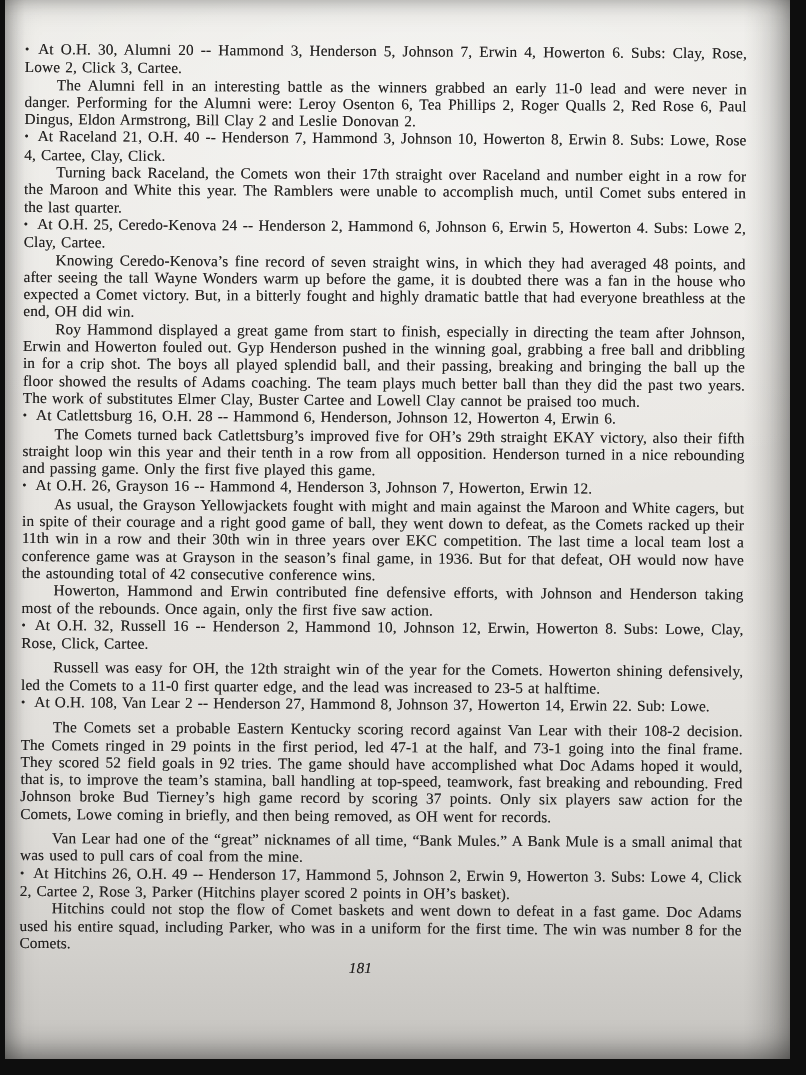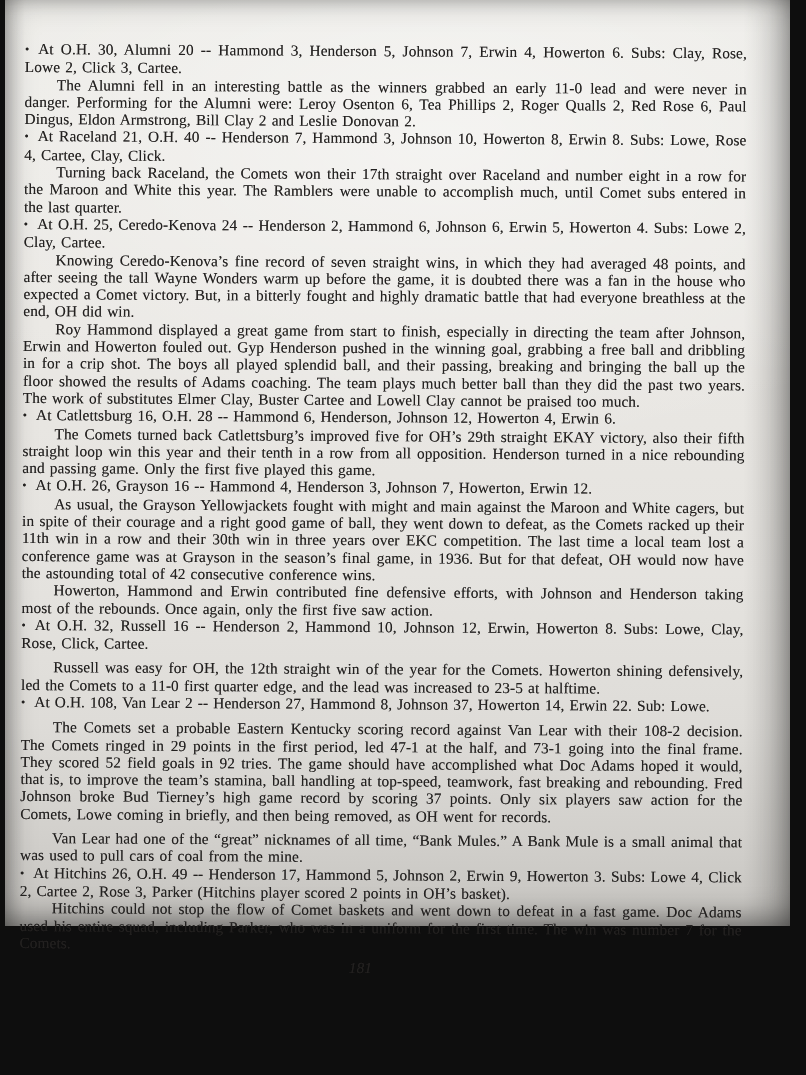--- a/index.html
+++ b/index.html
@@ -13,21 +13,21 @@
     height: 1075px;
     background: #0e0e0e;
     overflow: hidden;
     font-family: "Liberation Serif", "DejaVu Serif", serif;
   }
   #book-page {
     position: absolute;
     left: 5px;
     top: 0;
     width: 785px;
-    height: 926px;
+    height: 1059px;
     background:
       radial-gradient(ellipse 120% 55% at 55% 15%, rgba(255,255,255,0.45), rgba(255,255,255,0) 62%),
       linear-gradient(90deg, rgba(0,0,0,0.10) 0px, rgba(0,0,0,0) 2.5%, rgba(0,0,0,0) 94%, rgba(0,0,0,0.14) 100%),
       linear-gradient(180deg, #edece8 0%, #eae8e4 35%, #e5e3df 62%, #dedcd8 78%, #d2d0cc 90%, #c5c3bf 100%);
     box-shadow:
       inset 0 -20px 28px -12px rgba(0,0,0,0.40),
       inset -22px 0 30px -16px rgba(0,0,0,0.30),
       inset 16px 14px 34px -20px rgba(0,0,0,0.38),
       inset 0 10px 18px -14px rgba(0,0,0,0.12);
   }
@@ -87,17 +87,17 @@
         <p class="indent"><span>The Comets turned back Catlettsburg’s improved five for OH’s 29th straight EKAY victory, also their fifth straight loop win this year and their tenth in a row from all opposition.  Henderson turned in a nice rebounding and passing game.  Only the first five played this game.</span></p>
         <p class="bullet"><span class="bullet-glyph">•</span><span>At O.H. 26, Grayson 16 -- Hammond 4, Henderson 3, Johnson 7, Howerton, Erwin 12.</span></p>
         <p class="indent"><span>As usual, the Grayson Yellowjackets fought with might and main against the Maroon and White cagers, but in spite of their courage and a right good game of ball, they went down to defeat, as the Comets racked up their 11th win in a row and their 30th win in three years over EKC competition.  The last time a local team lost a conference game was at Grayson in the season’s final game, in 1936.  But for that defeat, OH would now have the astounding total of 42 consecutive conference wins.</span></p>
         <p class="indent"><span>Howerton, Hammond and Erwin contributed fine defensive efforts, with Johnson and Henderson taking most of the rebounds.  Once again, only the first five saw action.</span></p>
         <p class="bullet"><span class="bullet-glyph">•</span><span>At O.H. 32, Russell 16 -- Henderson 2, Hammond 10, Johnson 12, Erwin, Howerton 8.  Subs: Lowe, Clay, Rose, Click, Cartee.</span></p>
         <p class="indent gap"><span>Russell was easy for OH, the 12th straight win of the year for the Comets.  Howerton shining defensively, led the Comets to a 11-0 first quarter edge, and the lead was increased to 23-5 at halftime.</span></p>
         <p class="bullet"><span class="bullet-glyph">•</span><span>At O.H. 108, Van Lear 2 -- Henderson 27, Hammond 8, Johnson 37, Howerton 14, Erwin 22.  Sub: Lowe.</span></p>
         <p class="indent gap"><span>The Comets set a probable Eastern Kentucky scoring record against Van Lear with their 108-2 decision.  The Comets ringed in 29 points in the first period, led 47-1 at the half, and 73-1 going into the final frame.  They scored 52 field goals in 92 tries.  The game should have accomplished what Doc Adams hoped it would, that is, to improve the team’s stamina, ball handling at top-speed, teamwork, fast breaking and rebounding.  Fred Johnson broke Bud Tierney’s high game record by scoring 37 points.  Only six players saw action for the Comets, Lowe coming in briefly, and then being removed, as OH went for records.</span></p>
         <p class="indent gap"><span>Van Lear had one of the “great” nicknames of all time, “Bank Mules.”  A Bank Mule is a small animal that was used to pull cars of coal from the mine.</span></p>
         <p class="bullet"><span class="bullet-glyph">•</span><span>At Hitchins 26, O.H. 49 -- Henderson 17, Hammond 5, Johnson 2, Erwin 9, Howerton 3.  Subs: Lowe 4, Click 2, Cartee 2, Rose 3, Parker (Hitchins player scored 2 points in OH’s basket).</span></p>
-        <p class="indent"><span>Hitchins could not stop the flow of Comet baskets and went down to defeat in a fast game.  Doc Adams used his entire squad, including Parker, who was in a uniform for the first time.  The win was number 7 for the Comets.</span></p>
+        <p class="indent"><span>Hitchins could not stop the flow of Comet baskets and went down to defeat in a fast game.  Doc Adams used his entire squad, including Parker, who was in a uniform for the first time.  The win was number 8 for the Comets.</span></p>
         <div id="page-number">181</div>
     </div>
   </div>
 </div>
 
 </body></html>

